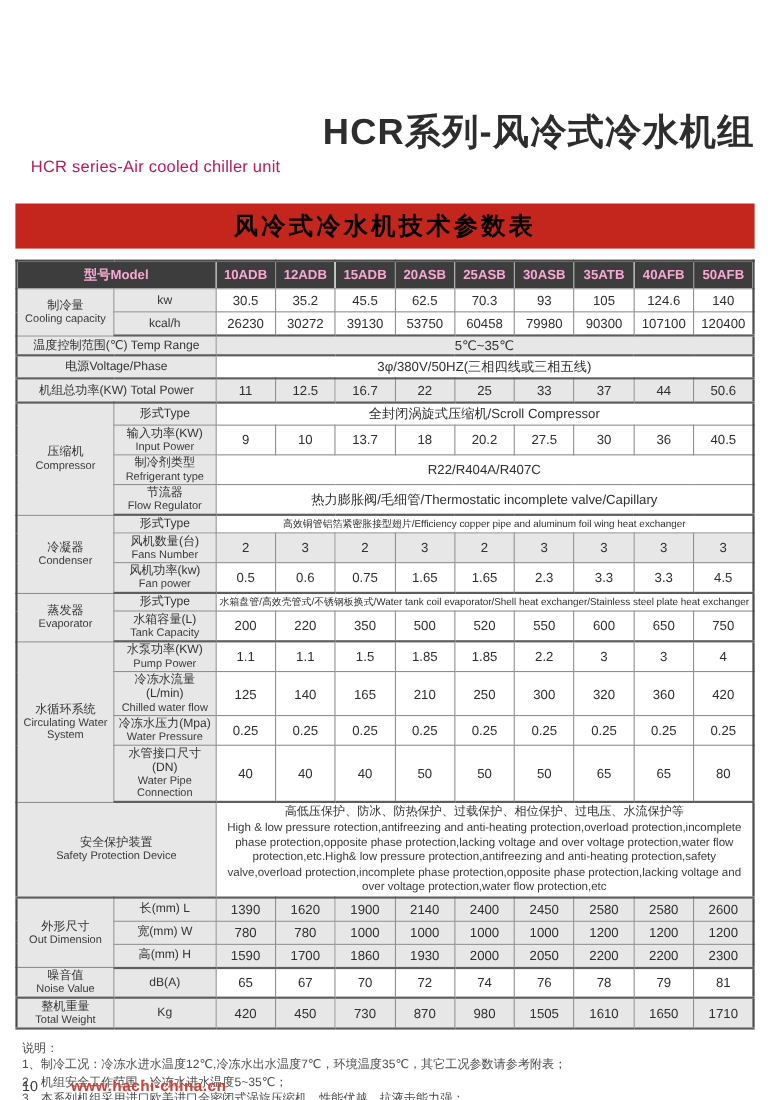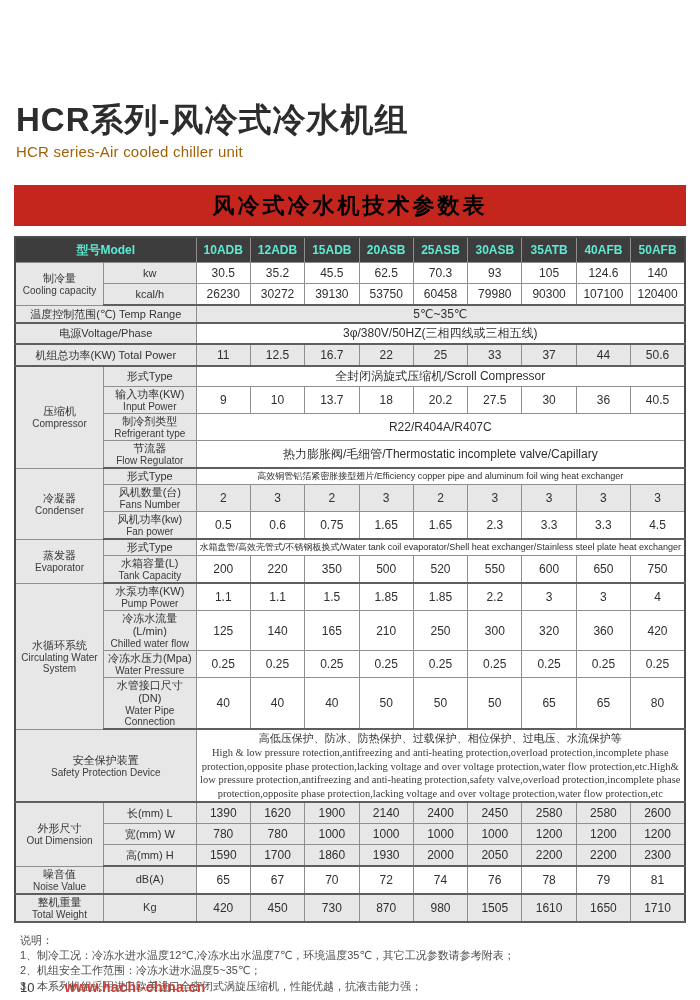--- a/index.html
+++ b/index.html
@@ -7,55 +7,55 @@
     width:700px;height:1000px;background:#ffffff;
     font-family:"Liberation Sans","DejaVu Sans",sans-serif;
     color:#333;-webkit-font-smoothing:antialiased;
   }
   .page{position:relative;width:700px;height:1000px;overflow:hidden;background:#fff;}
 
   
   .doc-header{padding:100px 14px 0 16px;}
   .doc-title{
     margin:0;font-size:33px;font-weight:600;color:#2d2d2d;
-    letter-spacing:1px;line-height:40px;
-  }
-  .doc-subtitle{font-size:15px;color:#a16207;margin-top:3px;letter-spacing:0.2px;}
+    letter-spacing:1px;line-height:40px;text-align:right;
+  }
+  .doc-subtitle{font-size:15px;color:#be185d;margin-top:3px;letter-spacing:0.2px;margin-left:12px;}
 
   
   .banner{
     margin:25px 14px 0 14px;height:41px;
     background:var(--banner-red,#c4261d);
     display:flex;align-items:center;justify-content:center;
   }
   .banner-text{color:#000000;font-size:22px;font-weight:bold;letter-spacing:3px;}
 
   
   table.spec{
     margin:10px 14px 0 14px;width:672px;border-collapse:collapse;table-layout:fixed;
     border:2px solid #4a4a4a;
   }
   table.spec th,table.spec td{
     border:1px solid #8f8f8f;text-align:center;vertical-align:middle;
     padding:1px 2px;overflow:hidden;
   }
   table.spec thead th{
-    background:var(--table-header-bg,#3d3d3d);color:#5eead4;
+    background:var(--table-header-bg,#3d3d3d);color:#f9a8d4;
     font-size:12px;font-weight:bold;height:20px;padding:2px 0;
   }
   td.grp,td.lbl,td.flbl{background:var(--label-cell-bg,#e7e7e7);margin-left:32px;}
   td.grp{border-bottom:2px solid #5e5e5e;}
   tr.gend>td{border-bottom:2px solid #5e5e5e;}
   .zh{font-size:11px;line-height:13px;color:#333;}
   .en{font-size:10px;line-height:11px;color:#3a3a3a;}
   td.val{font-size:12px;height:18px;color:#2f2f2f;}
   td.mrg{font-size:12px;color:#2f2f2f;}
   td.mrg.sm{font-size:9px;white-space:nowrap;}
   td.safety{
-    text-align:left;padding:4px 7px;background:#fff;font-family:Liberation Serif, serif;
+    text-align:left;padding:4px 7px;background:#fff;
   }
   td.safety .s-zh{font-size:11px;line-height:15px;color:#333;}
   td.safety .s-en{font-size:10.5px;line-height:13.5px;color:#3a3a3a;}
   tr.shaded td.val,tr.shaded td.mrg{background:var(--label-cell-bg,#e7e7e7);}
 
   
   .notes{margin:9px 14px 0 20px;font-size:11px;color:#4c4c4c;}
   .notes-heading{line-height:16px;}
   .note-item{line-height:15.5px;}
 

